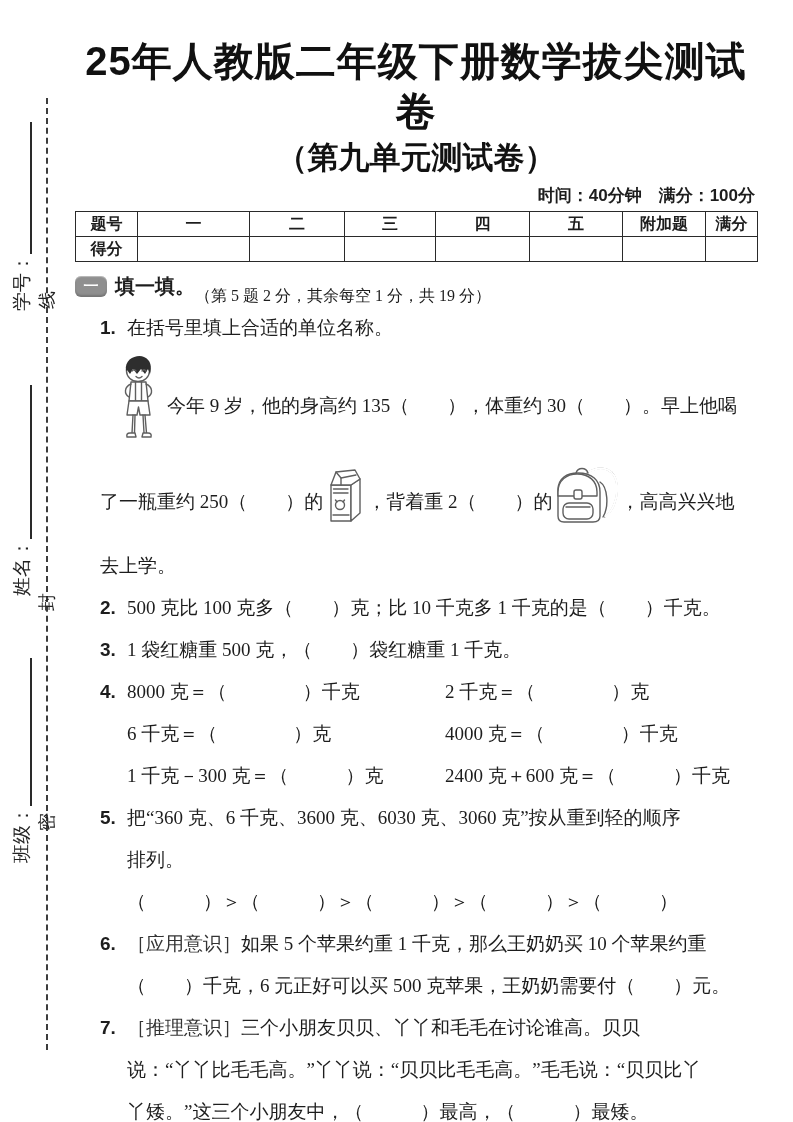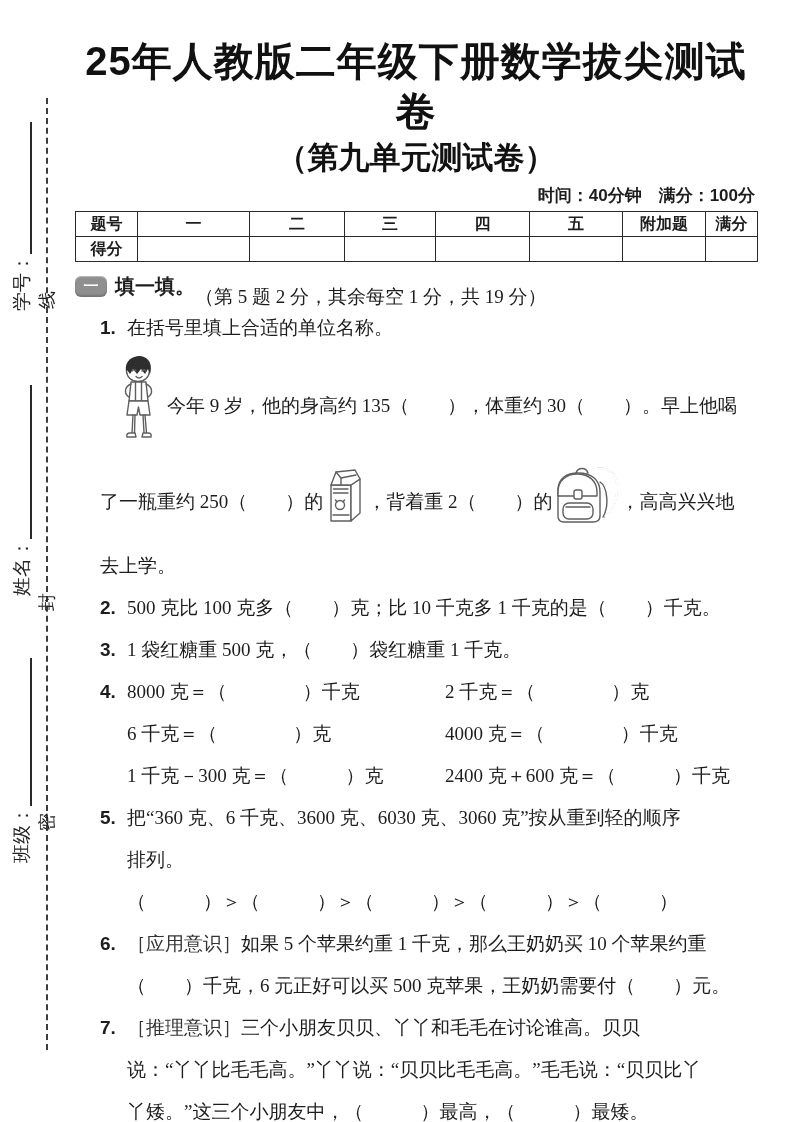--- a/index.html
+++ b/index.html
@@ -23,21 +23,21 @@
         font-family:"Liberation Sans",sans-serif;padding-right:2px;}
   table.score{width:682px;border-collapse:collapse;table-layout:fixed;margin-top:4px;border-radius:10px;}
   table.score td{border:1.5px solid #2a2a2a;height:24px;text-align:center;font-size:16px;
                  font-weight:bold;font-family:"Liberation Sans",sans-serif;padding:0;}
   .section-head{margin-top:9px;display:flex;align-items:center;height:30px;}
   .badge{width:32px;height:21px;background:#8f8f8f;border-radius:6px;color:#fff;
          display:flex;align-items:center;justify-content:center;font-size:15px;font-weight:bold;
          font-family:"Liberation Sans",sans-serif;margin-right:8px;
          box-shadow:inset 0 -2px 2px rgba(0,0,0,.18), inset 0 1px 1px rgba(255,255,255,.4);}
   .sec-title{font-size:20px;font-weight:bold;font-family:"Liberation Sans",sans-serif;}
-  .sec-note{font-size:19px;margin-top:21px;}
+  .sec-note{font-size:16px;margin-top:21px;}
   .questions{margin-top:6px;padding-left:25px;font-size:19px;line-height:42px;}
   .q{position:relative;padding-left:27px;}
   .qnum{position:absolute;left:0;top:0;font-family:"Liberation Sans",sans-serif;font-weight:bold;}
   .media-row{display:flex;align-items:center;}
   .outdent{margin-left:-27px;align-items:center;}
   .boy-wrap{margin-left:-22px;margin-right:-4px;flex:0 0 auto;}
   .ill{flex:0 0 auto;}
   .grid2{display:grid;grid-template-columns:318px 1fr;}
   .tag{color:#333;}
   svg .ln{fill:none;stroke:#5f5f5f;stroke-width:1.4;stroke-linecap:round;stroke-linejoin:round;}

